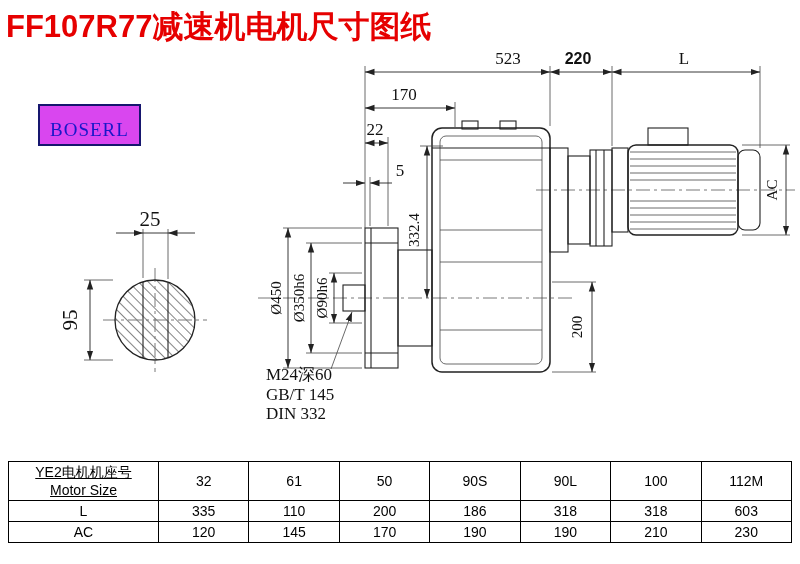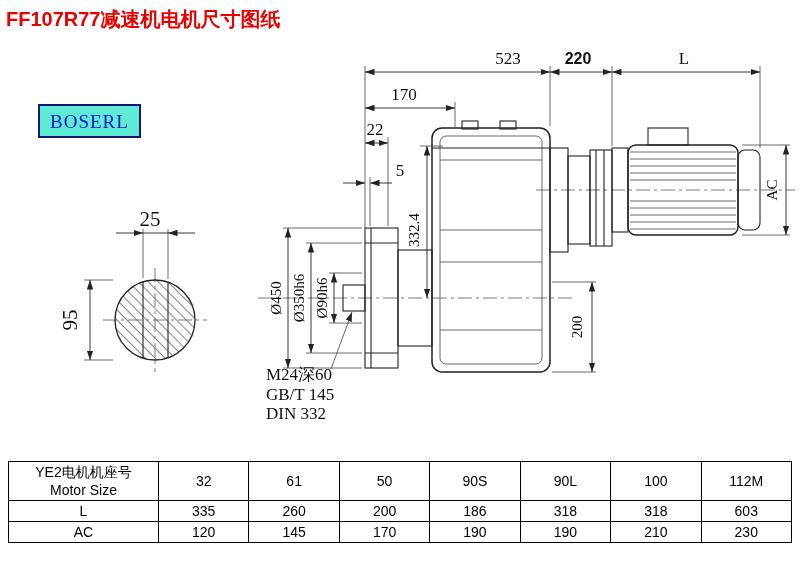--- a/index.html
+++ b/index.html
@@ -1,24 +1,24 @@
 <!DOCTYPE html>
 <html><head>
 <meta charset="utf-8">
 <style>
   * { margin:0; padding:0; box-sizing:border-box; }
   html,body { background:#fff; }
   body { width:800px; height:564px; font-family:"Liberation Sans",sans-serif; }
   .page { position:relative; width:800px; height:564px; background:#fff; overflow:hidden; }
 
-  .title { position:absolute; left:6px; top:6px; font-size:20px; font-weight:bold;
+  .title { position:absolute; left:6px; top:6px; font-size:31px; font-weight:bold;
            color:#e60000; font-family:"Liberation Sans",sans-serif; white-space:nowrap; }
 
   .brand-box { position:absolute; left:38px; top:104px; border:2px solid #16166e;
-               padding:5px 10px 3px; background:#5eead4; }
+               padding:13px 10px 3px; background:#d946ef; }
   .brand-text { font-family:"Liberation Serif",serif; font-size:19px; color:#1717c9;
                 letter-spacing:1px; }
 
   .drawing { position:absolute; left:0; top:0; }
 
   
   .ln   { stroke:#222; stroke-width:1.1; fill:none; }
   .ln2  { stroke:#222; stroke-width:1.5; fill:none; }
   .thin { stroke:#444; stroke-width:0.8; fill:none; }
   .cl line { stroke:#555; stroke-width:0.8; stroke-dasharray:14 4 3 4; }
@@ -27,21 +27,21 @@
   text.big { font-size:21px; }
   text.sm  { font-size:15px; }
   text.bold{ font-family:"Liberation Sans",sans-serif; font-weight:bold; font-size:16px; }
 
   
   .table-wrap { position:absolute; left:8px; top:461px; }
   table.spec { border-collapse:collapse; table-layout:fixed; width:784px;
                font-size:14px; color:#000; background:#fff; }
   table.spec th, table.spec td { border:1px solid #000; text-align:center;
                vertical-align:middle; font-weight:normal; padding:1px 2px; height:21px; }
-  table.spec .hline { line-height:18px; }
+  table.spec .hline { line-height:18px;text-decoration:underline; }
   table.spec col.first { width:150px; }
 </style>
 </head>
 <body>
 
 <div class="page">
 
   <div class="title">FF107R77减速机电机尺寸图纸</div>
 
   <div class="brand-box">
@@ -231,21 +231,21 @@
         <th>61</th>
         <th>50</th>
         <th>90S</th>
         <th>90L</th>
         <th>100</th>
         <th>112M</th>
       </tr>
       <tr>
         <th>L</th>
         <td>335</td>
-        <td>260</td>
+        <td>110</td>
         <td>200</td>
         <td>186</td>
         <td>318</td>
         <td>318</td>
         <td>603</td>
       </tr>
       <tr>
         <th>AC</th>
         <td>120</td>
         <td>145</td>

